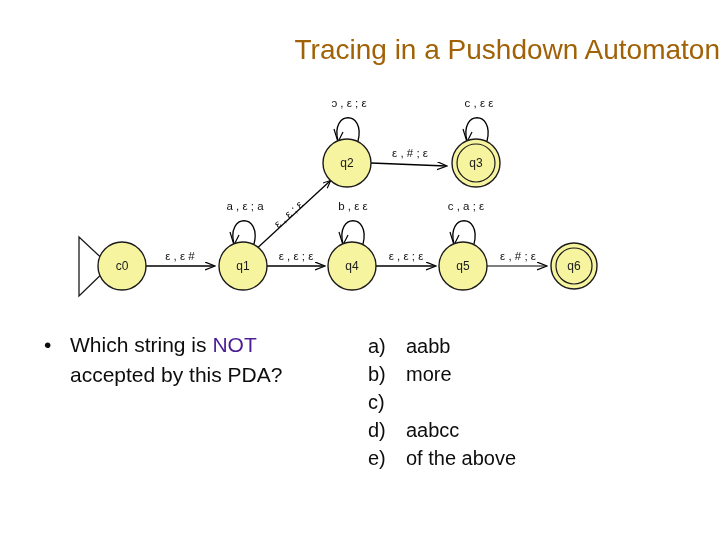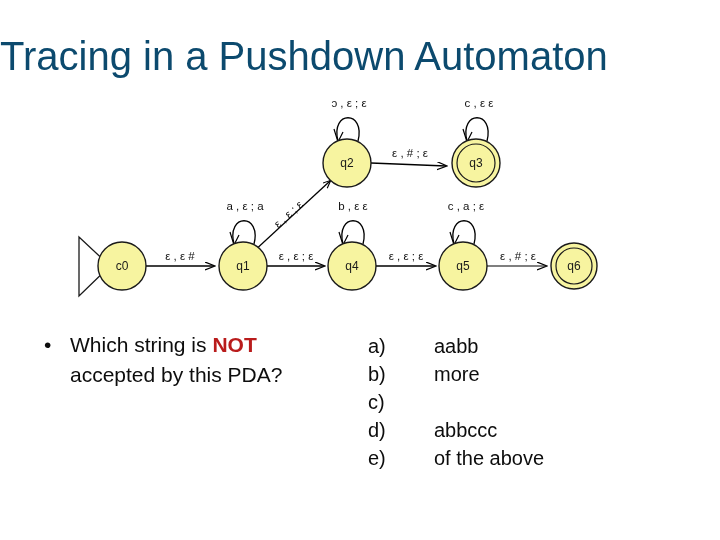--- a/index.html
+++ b/index.html
@@ -4,50 +4,50 @@
 <style>
   html,body{margin:0;padding:0;}
   body{
     width:720px;height:540px;background:#ffffff;overflow:hidden;
     font-family:"Liberation Sans",sans-serif;color:#000;
     position:relative;
   }
   #slide{position:absolute;left:0;top:0;width:720px;height:540px;}
 
   .title{
-    position:absolute;left:0;top:34px;width:720px;text-align:left;
-    font-size:40px;font-weight:400;letter-spacing:0px;color:#0c4a6e;
+    position:absolute;left:0;top:34px;width:720px;text-align:right;
+    font-size:28px;font-weight:400;letter-spacing:0px;color:#a16207;
     font-family:"Liberation Sans",sans-serif;
   }
 
   
   #diagram{position:absolute;left:0;top:85px;width:720px;height:225px;}
   #diagram svg{display:block;}
 
   .stlabel{font-family:"Liberation Sans",sans-serif;font-size:12px;fill:#1a1a1a;}
   .trlabel{font-family:"Liberation Sans",sans-serif;font-size:11.5px;fill:#111;}
 
   
   .question{
     position:absolute;left:36px;top:330px;width:320px;
     font-size:21px;line-height:30px;color:#0d0d0d;
   }
   .question .bullet{
     position:absolute;left:8px;top:0px;font-size:21px;line-height:30px;
   }
   .question .qtext{display:block;margin-left:34px;}
-  .red{color:#b91c1c;font-weight:bold;}
+  .red{color:#4c1d95;}
 
   .choices{
     position:absolute;left:368px;top:332px;width:330px;
     font-size:20px;line-height:28px;color:#0d0d0d;
   }
   .choice{display:flex;align-items:flex-start;}
   .choice .key{width:38px;flex:0 0 38px;}
-  .choice .val{flex:1 1 auto;margin-left:28px;}
+  .choice .val{flex:1 1 auto;}
   .choice .val .cont{display:block;}
 </style>
 </head>
 <body>
 
 <div id="slide">
 
   <div class="title">Tracing in a Pushdown Automaton</div>
 
   <div id="diagram">
@@ -184,21 +184,21 @@
     </div>
     <div class="choice">
       <span class="key">b)</span>
       <span class="val"><span>more</span></span>
     </div>
     <div class="choice">
       <span class="key">c)</span>
     </div>
     <div class="choice">
       <span class="key">d)</span>
-      <span class="val"><span>abbccc</span></span>
+      <span class="val"><span>aabcc</span></span>
     </div>
     <div class="choice">
       <span class="key">e)</span>
       <span class="val"><span class="cont">of the above</span></span>
     </div>
   </div>
 
 </div>
 
 </body></html>

